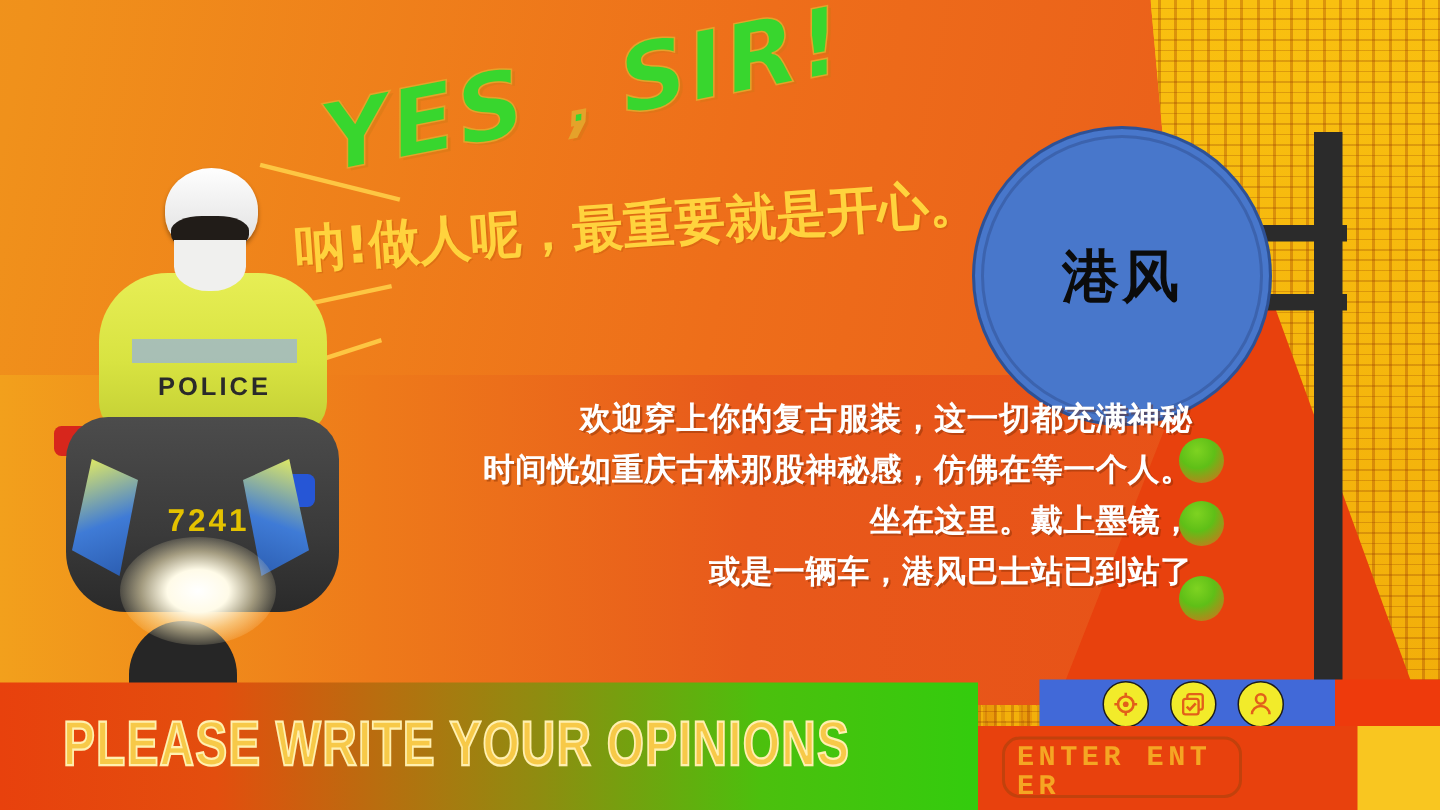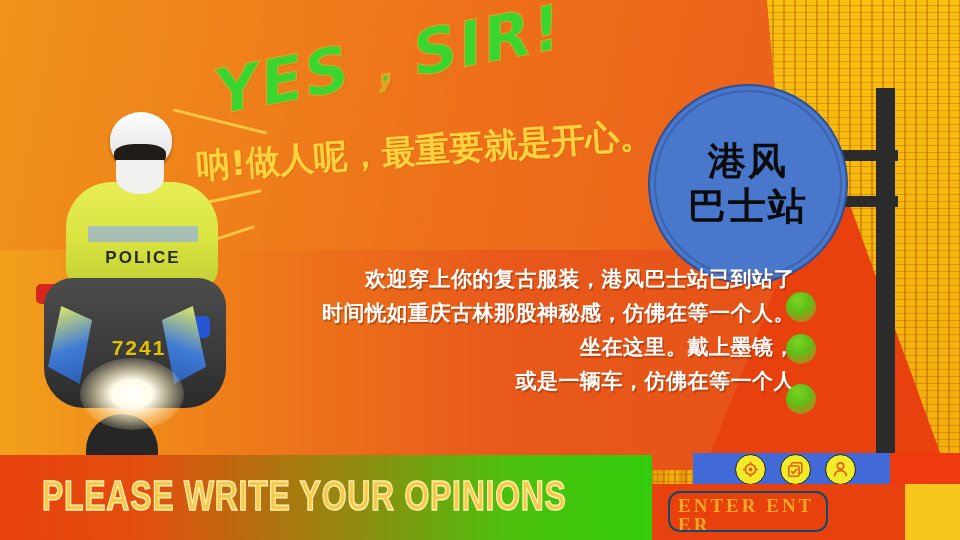--- a/index.html
+++ b/index.html
@@ -276,31 +276,31 @@
     width: 55px;
     height: 56px;
     background: #F9C620;
   }
   .enter-box {
     position: absolute;
     left: 668px;
     top: 491px;
     width: 160px;
     height: 41px;
-    border: 2px solid #0c4a6e;
+    border: 2px solid #c2410c;
     border-radius: 12px;
     padding: 3px 8px;
     box-sizing: border-box;
     color: #F5A623;
     font-size: 19px;
     font-weight: 700;
     letter-spacing: 3px;
     line-height: 19px;
     word-break: break-all;
-    font-family: Liberation Serif, serif;
+    font-family: Liberation Mono, monospace;
     overflow: hidden;
   }
 
   
   .moto {
     position: absolute;
     left: 14px;
     top: 108px;
     width: 214px;
     height: 368px;
@@ -435,28 +435,27 @@
     <div class="wheel"></div>
     <div class="footplate"></div>
     <div class="beam"></div>
   </div>
 
   <div class="headline">YES，SIR!</div>
   <div class="subtitle">呐!做人呢，最重要就是开心。</div>
 
   <div class="sign-circle">
     <div class="sign-line">港风</div>
-    <div class="sign-line">巴士站</div>
   </div>
 
   <div class="body-copy">
-    <div>欢迎穿上你的复古服装，港风巴士站已到站了</div>
+    <div>欢迎穿上你的复古服装，这一切都充满神秘</div>
     <div>时间恍如重庆古林那股神秘感，仿佛在等一个人。</div>
     <div>坐在这里。戴上墨镜，</div>
-    <div>或是一辆车，仿佛在等一个人</div>
+    <div>或是一辆车，港风巴士站已到站了</div>
   </div>
 
   <div class="dot" style="left:786px; top:292px;"></div>
   <div class="dot" style="left:786px; top:334px;"></div>
   <div class="dot" style="left:786px; top:384px;"></div>
 
   <div class="bottom-bar"></div>
   <div class="bottom-bar-label">PLEASE WRITE YOUR OPINIONS</div>
 
   <div class="red-block-tr"></div>

